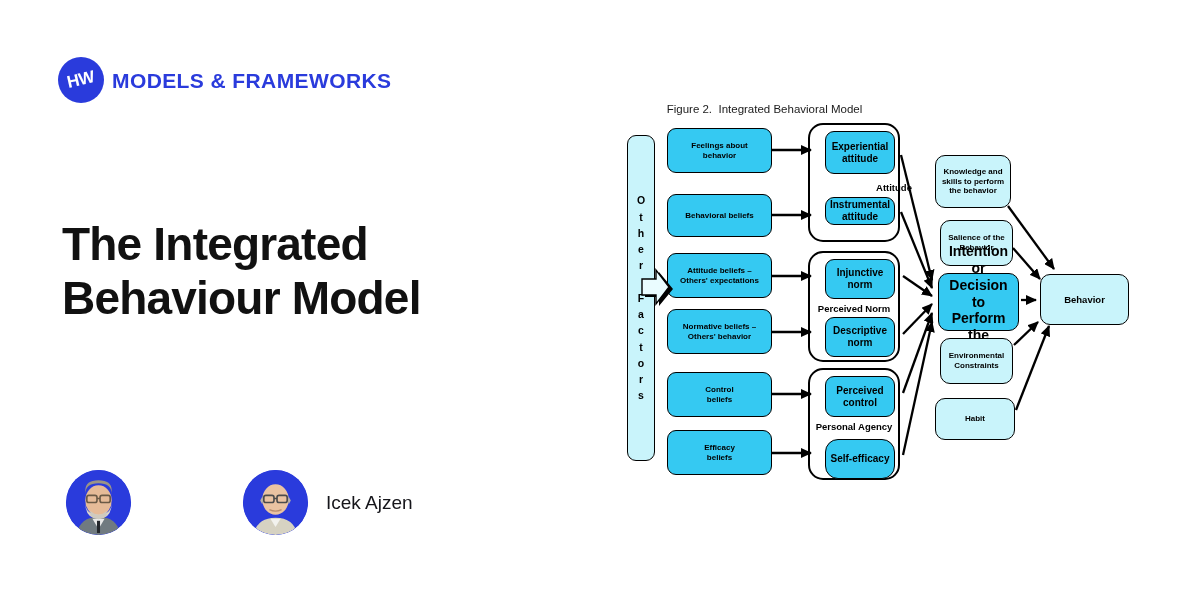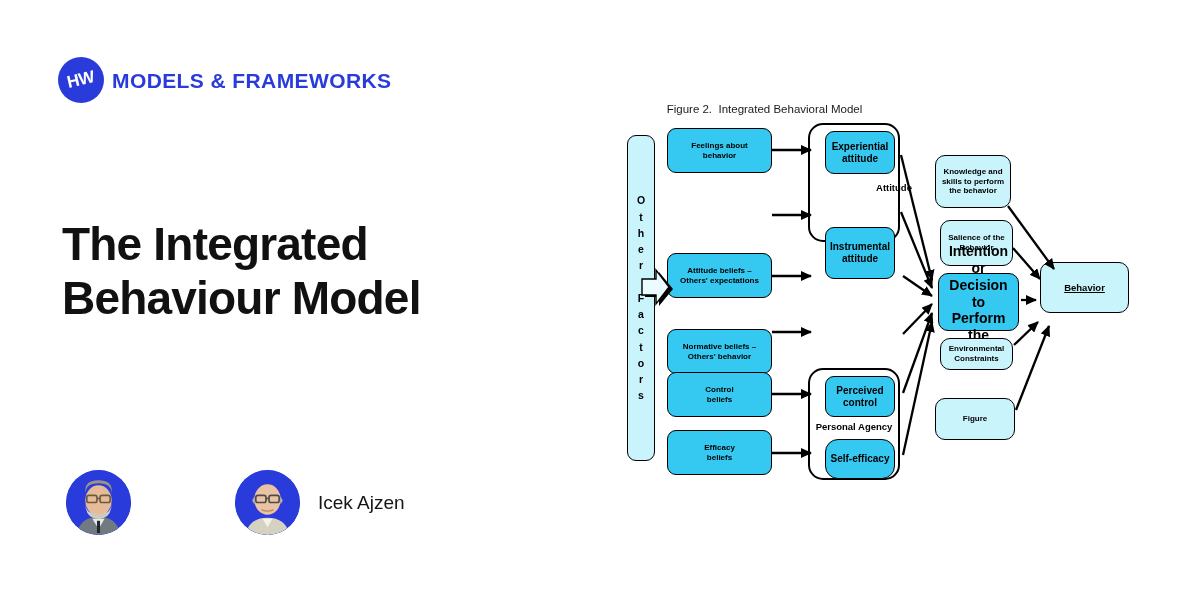--- a/index.html
+++ b/index.html
@@ -33,21 +33,21 @@
     position:absolute;left:112px;top:69px;
     color:var(--accent);font-size:21px;font-weight:bold;letter-spacing:.4px;
   }
   .hero-title{
     position:absolute;left:62px;top:218px;width:478px;
     color:var(--ink);font-size:46px;font-weight:bold;line-height:1.17;
     letter-spacing:-.8px;
   }
   .author{position:absolute;display:flex;align-items:center;gap:18px;}
   .author.a1{left:66px;top:470px;}
-  .author.a2{left:235px;top:470px;}
+  .author.a2{left:243px;top:470px;}
   .avatar{
     width:65px;height:65px;border-radius:50%;overflow:hidden;flex:0 0 auto;
     background:var(--accent);
   }
   .author-name{font-size:19px;line-height:26px;color:#15151a;max-width:100px;}
 
   
   .diagram{position:absolute;left:612px;top:98px;width:535px;height:400px;color:#000;}
   .fig-caption{
     position:absolute;left:0;top:5px;width:305px;text-align:center;
@@ -161,44 +161,50 @@
 F
 a
 c
 t
 o
 r
 s</div>
     </div>
 
     <div class="dbox cyan belief" style="top:30px;height:45px;">Feelings about behavior</div>
+    <div class="dbox cyan belief" style="top:96px;height:43px;">Behavioral beliefs</div>
     <div class="dbox cyan belief" style="top:155px;height:45px;">Attitude beliefs – Others' expectations</div>
-    <div class="dbox cyan belief" style="top:211px;height:45px;margin-top:20px;">Normative beliefs – Others' behavior</div>
+    <div class="dbox cyan belief" style="top:211px;height:45px;">Normative beliefs – Others' behavior</div>
     <div class="dbox cyan belief narrow" style="top:274px;height:45px;">Control beliefs</div>
     <div class="dbox cyan belief narrow" style="top:332px;height:45px;">Efficacy beliefs</div>
 
     <div class="group" style="top:25px;height:119px;">
       <div class="dbox cyan inner" style="top:6px;height:43px;">Experiential attitude</div>
       <div class="glabel" style="top:57px;margin-left:40px;">Attitude</div>
-      <div class="dbox cyan inner" style="top:72px;height:52px;margin-top:30px;">Instrumental attitude</div>
-    </div>
-
+      <div class="dbox cyan inner" style="top:72px;height:28px;">Instrumental attitude</div>
+    </div>
+
+    <div class="group" style="top:153px;height:111px;">
+      <div class="dbox cyan inner" style="top:6px;height:40px;">Injunctive norm</div>
+      <div class="glabel" style="top:50px;">Perceived Norm</div>
+      <div class="dbox cyan inner" style="top:64px;height:40px;">Descriptive norm</div>
+    </div>
 
     <div class="group" style="top:270px;height:112px;">
       <div class="dbox cyan inner" style="top:6px;height:41px;">Perceived control</div>
       <div class="glabel" style="top:51px;">Personal Agency</div>
       <div class="dbox cyan inner" style="top:69px;height:40px;border-radius:13px;">Self-efficacy</div>
     </div>
 
     <div class="dbox light rightbox" style="left:323px;top:57px;width:76px;height:53px;">Knowledge and skills to perform the behavior</div>
     <div class="dbox light rightbox" style="left:328px;top:122px;width:73px;height:46px;">Salience of the Behavior</div>
     <div class="dbox cyan intentionbox" style="left:326px;top:175px;width:81px;height:58px;">Intention or Decision to Perform the Behavior</div>
-    <div class="dbox light rightbox" style="left:328px;top:240px;width:73px;height:32px;">Environmental Constraints</div>
-    <div class="dbox light rightbox" style="left:323px;top:300px;width:80px;height:42px;">Figure</div>
-    <div class="dbox light behaviorbox" style="left:428px;top:164px;width:89px;height:51px;text-decoration:underline;">Behavior</div>
+    <div class="dbox light rightbox" style="left:328px;top:240px;width:73px;height:46px;">Environmental Constraints</div>
+    <div class="dbox light rightbox" style="left:323px;top:300px;width:80px;height:42px;">Habit</div>
+    <div class="dbox light behaviorbox" style="left:428px;top:176px;width:89px;height:51px;">Behavior</div>
 
     <svg class="arrows" width="535" height="400" viewBox="0 0 535 400">
       <defs>
         <marker id="ah" markerUnits="userSpaceOnUse" markerWidth="11" markerHeight="10" refX="10" refY="5" orient="auto">
           <path d="M0,0 L11,5 L0,10 Z" fill="#000"></path>
         </marker>
       </defs>
       <g stroke="#000" stroke-width="2.3" fill="none" marker-end="url(#ah)">
 
         <line x1="160" y1="52" x2="199" y2="52"></line>

